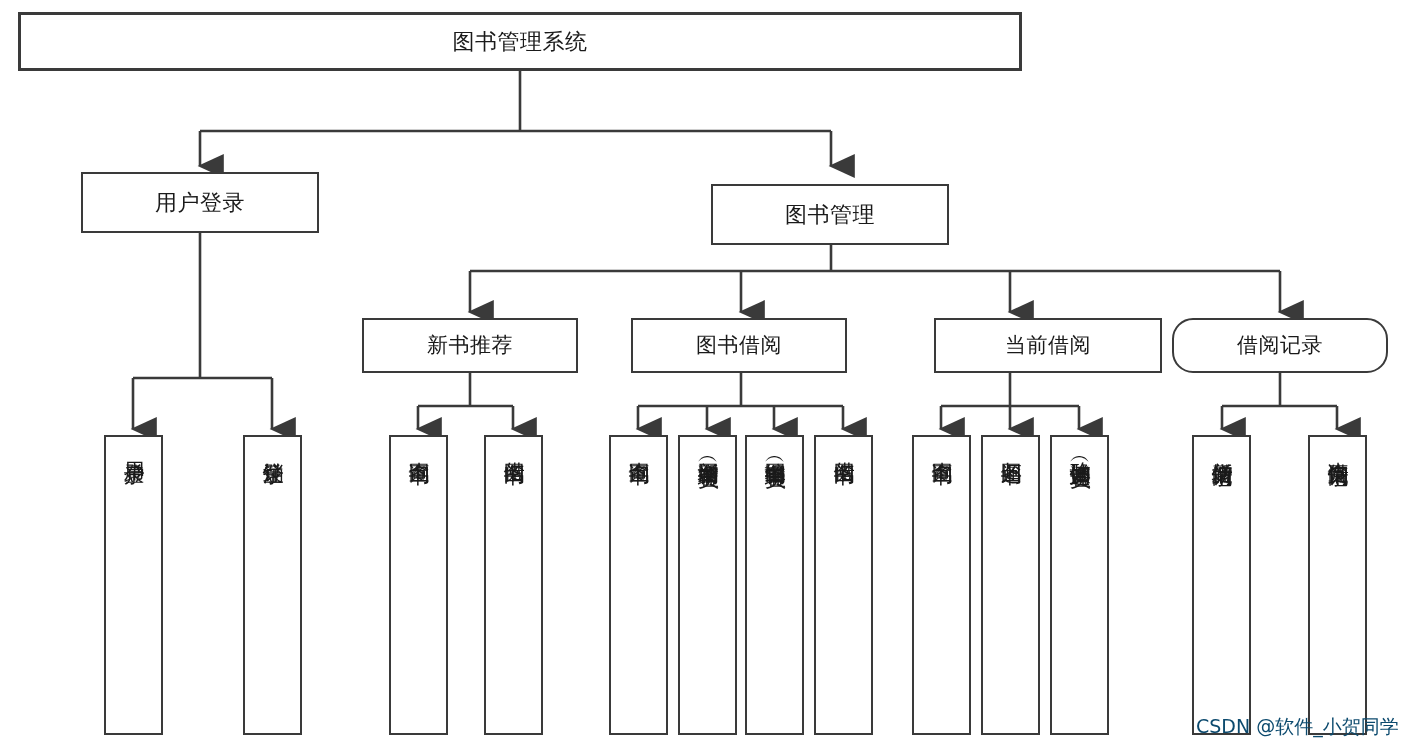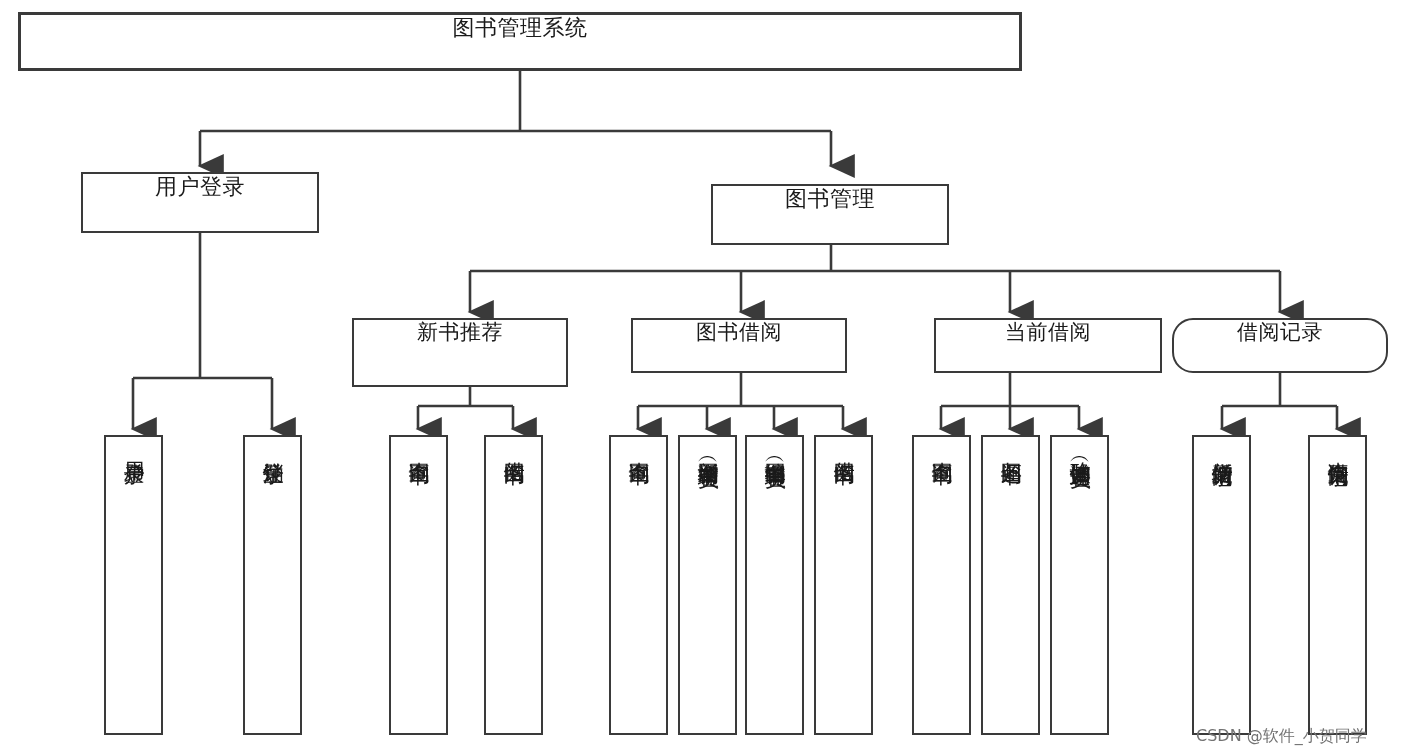--- a/index.html
+++ b/index.html
@@ -25,21 +25,21 @@
     width: 1405px;
     height: 747px;
     pointer-events: none;
   }
   .node {
     position: absolute;
     box-sizing: border-box;
     background: #ffffff;
     border: 2.5px solid #3a3a3a;
     display: flex;
-    align-items: flex-start;
+    align-items: center;
     justify-content: center;
     color: #1a1a1a;
   }
   .node.root {
     border-width: 3px;
   }
   .node-label {
     font-size: 22px;
     line-height: 1.15;
     letter-spacing: 0.5px;
@@ -58,25 +58,24 @@
     writing-mode: vertical-rl;
     text-orientation: upright;
     font-size: 21px;
     line-height: 1.12;
     letter-spacing: 1px;
     white-space: nowrap;
     transform: none;
   }
   .watermark {
     position: absolute;
-    font-size: 16px;
-    color: #737373;
+    font-size: 19px;
+    color: #0c4a6e;
     white-space: nowrap;
     user-select: none;
-    margin-top: 12px;
   }
 </style>
 </head>
 <body>
 
 <div id="canvas">
 
   <svg class="wires" viewBox="0 0 1405 747" xmlns="http://www.w3.org/2000/svg">
     <defs>
       <marker id="arrow" viewBox="0 0 12 12" refX="6" refY="10" markerWidth="11" markerHeight="11" orient="auto-start-reverse">
@@ -134,21 +133,21 @@
     <span class="node-label">图书管理系统</span>
   </div>
 
   <div class="node level2" style="left:81px; top:172px; width:238px; height:61px;">
     <span class="node-label">用户登录</span>
   </div>
   <div class="node level2" style="left:711px; top:184px; width:238px; height:61px;">
     <span class="node-label">图书管理</span>
   </div>
 
-  <div class="node level3" style="left:352px; top:318px; width:216px; height:69px;">
+  <div class="node level3" style="left:362px; top:318px; width:216px; height:55px;">
     <span class="node-label">新书推荐</span>
   </div>
   <div class="node level3" style="left:631px; top:318px; width:216px; height:55px;">
     <span class="node-label">图书借阅</span>
   </div>
   <div class="node level3" style="left:934px; top:318px; width:228px; height:55px;">
     <span class="node-label">当前借阅</span>
   </div>
   <div class="node level3" style="left:1172px; top:318px; width:216px; height:55px;border-radius:21px;">
     <span class="node-label">借阅记录</span>

